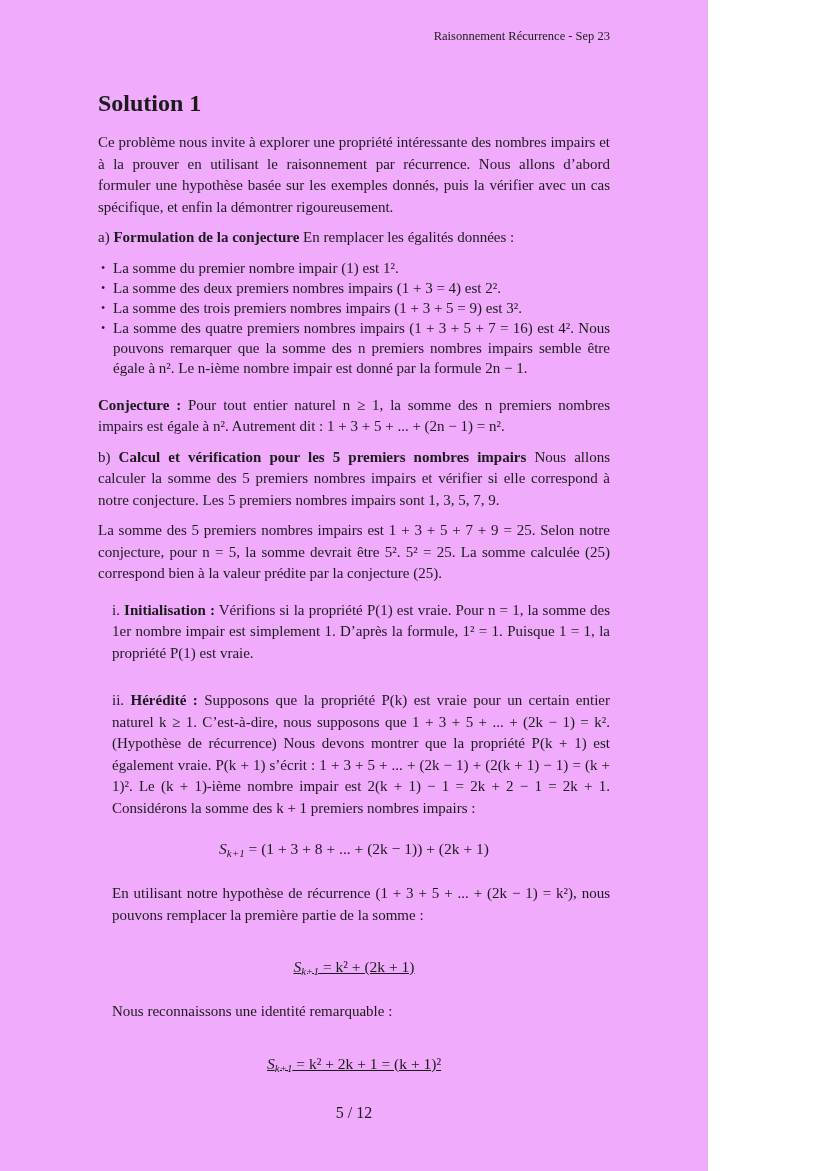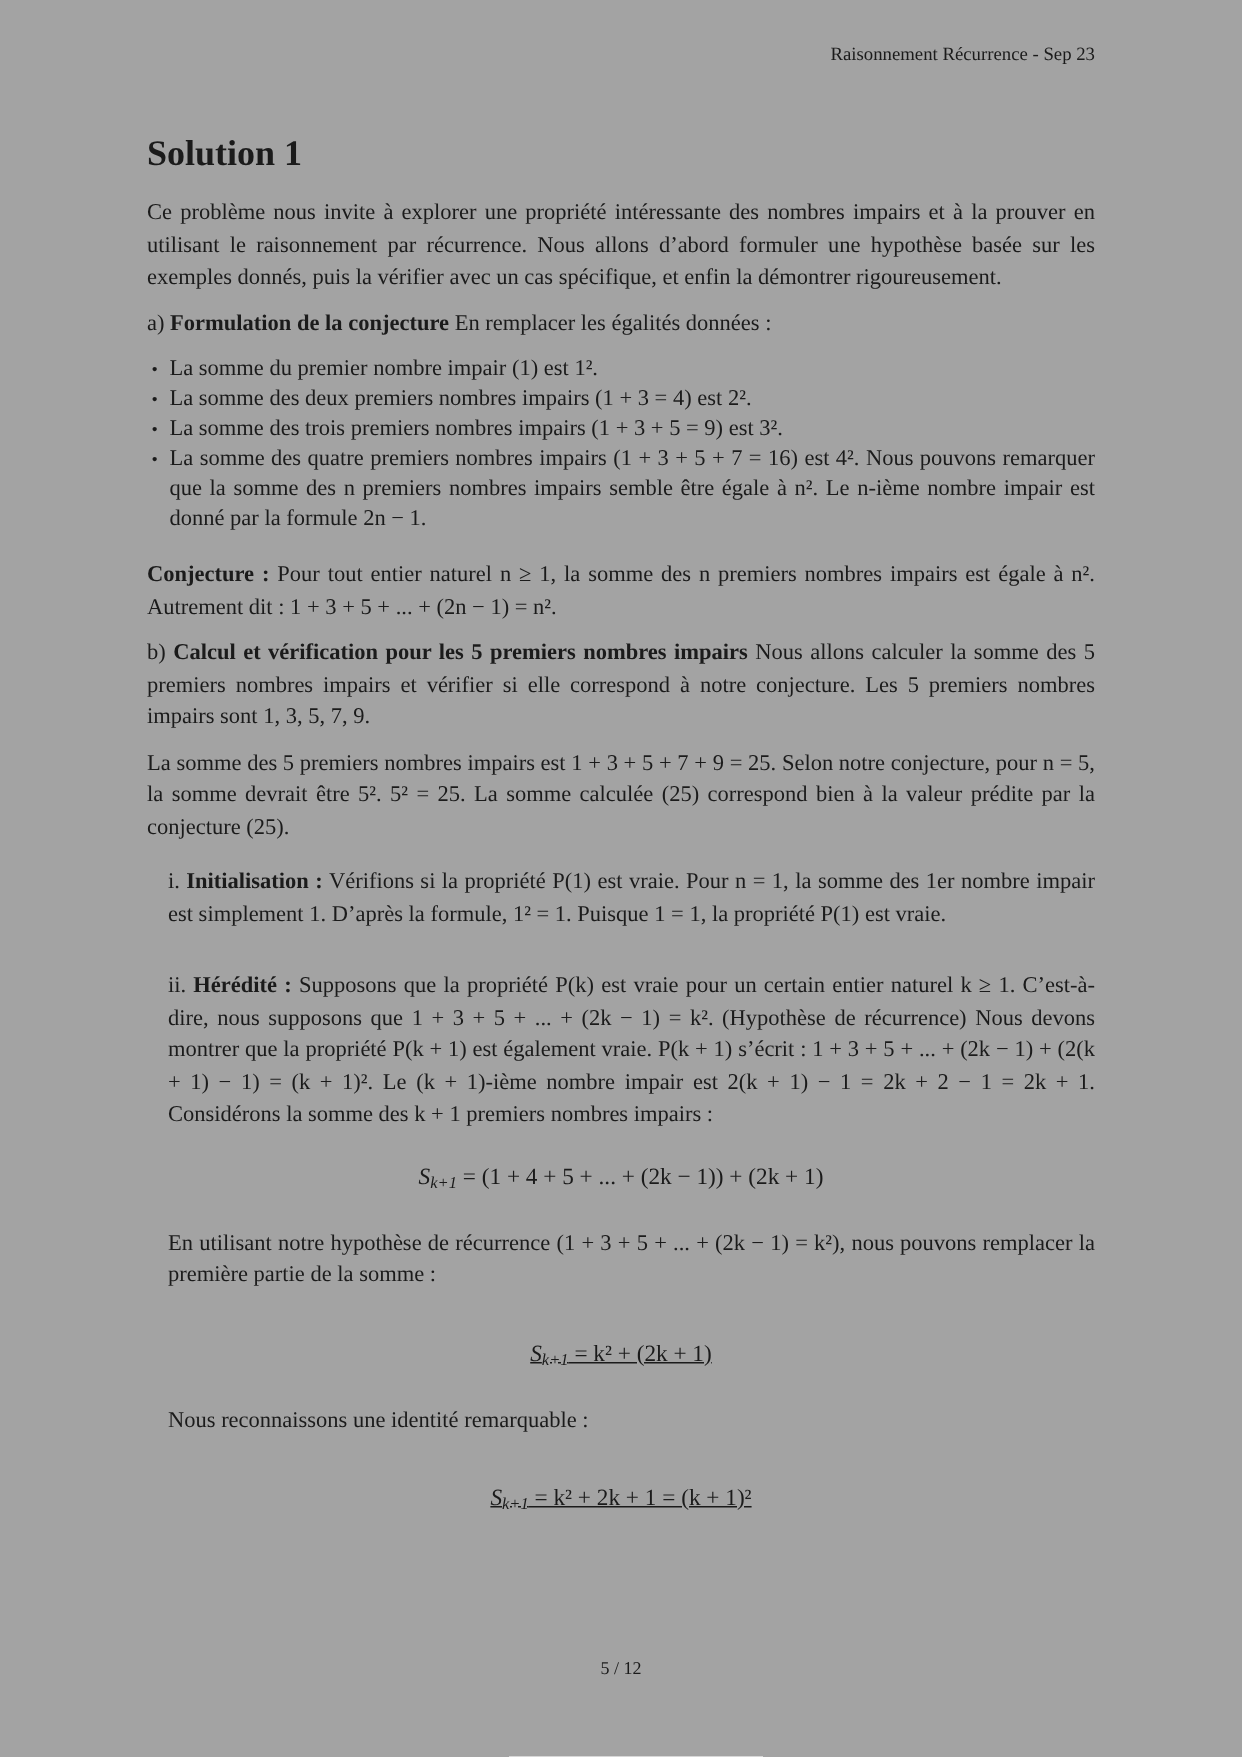--- a/index.html
+++ b/index.html
@@ -3,23 +3,23 @@
 <meta charset="utf-8">
 <style>
   html, body {
     margin: 0;
     padding: 0;
     background: #ffffff;
   }
   .page {
     position: relative;
     box-sizing: border-box;
-    width: 828px;
+    width: 708px;
     height: 1171px;
-    background: #a3a3a3;
+    background: #f0abfc;
     padding: 28px 98px 50px 98px;
     display: flex;
     flex-direction: column;
     font-family: "Liberation Serif", "DejaVu Serif", serif;
     font-size: 15px;
     line-height: 21.5px;
     color: #1b1b1b;
   }
   .header-row {
     text-align: right;
@@ -76,21 +76,21 @@
   .equation.gap-xl { margin-top: 31px; text-decoration: underline; }
   .eq-var { font-style: italic; }
   .equation sub {
     font-size: 11px;
     font-style: italic;
     vertical-align: -3px;
   }
   .footer-row {
     margin-top: auto;
     text-align: center;
-    font-size: 12px;
+    font-size: 16px;
     line-height: 17px;
   }
 </style>
 </head>
 <body>
 
 <div class="page">
 
   <div class="header-row">
     <span>Raisonnement Récurrence - Sep 23</span>
@@ -115,21 +115,21 @@
 
   <p class="para">La somme des 5 premiers nombres impairs est 1 + 3 + 5 + 7 + 9 = 25. Selon notre conjecture, pour n = 5, la somme devrait être 5². 5² = 25. La somme calculée (25) correspond bien à la valeur prédite par la conjecture (25).</p>
 
 
   <div class="proof">
 
     <p class="step"><span>i. </span><span class="lead">Initialisation :</span><span> Vérifions si la propriété P(1) est vraie. Pour n = 1, la somme des 1er nombre impair est simplement 1. D’après la formule, 1² = 1. Puisque 1 = 1, la propriété P(1) est vraie.</span></p>
 
     <p class="step gap-lg"><span>ii. </span><span class="lead">Hérédité :</span><span> Supposons que la propriété P(k) est vraie pour un certain entier naturel k ≥ 1. C’est-à-dire, nous supposons que 1 + 3 + 5 + ... + (2k − 1) = k². (Hypothèse de récurrence) Nous devons montrer que la propriété P(k + 1) est également vraie. P(k + 1) s’écrit : 1 + 3 + 5 + ... + (2k − 1) + (2(k + 1) − 1) = (k + 1)². Le (k + 1)-ième nombre impair est 2(k + 1) − 1 = 2k + 2 − 1 = 2k + 1. Considérons la somme des k + 1 premiers nombres impairs :</span></p>
 
-    <div class="equation"><span class="eq-var">S</span><sub>k+1</sub><span> = (1 + 4 + 5 + ... + (2k − 1)) + (2k + 1)</span></div>
+    <div class="equation"><span class="eq-var">S</span><sub>k+1</sub><span> = (1 + 3 + 8 + ... + (2k − 1)) + (2k + 1)</span></div>
 
     <p class="mid">En utilisant notre hypothèse de récurrence (1 + 3 + 5 + ... + (2k − 1) = k²), nous pouvons remplacer la première partie de la somme :</p>
 
     <div class="equation gap-xl"><span class="eq-var">S</span><sub>k+1</sub><span> = k² + (2k + 1)</span></div>
 
     <p class="mid">Nous reconnaissons une identité remarquable :</p>
 
     <div class="equation gap-xl"><span class="eq-var">S</span><sub>k+1</sub><span> = k² + 2k + 1 = (k + 1)²</span></div>
 
   </div>

